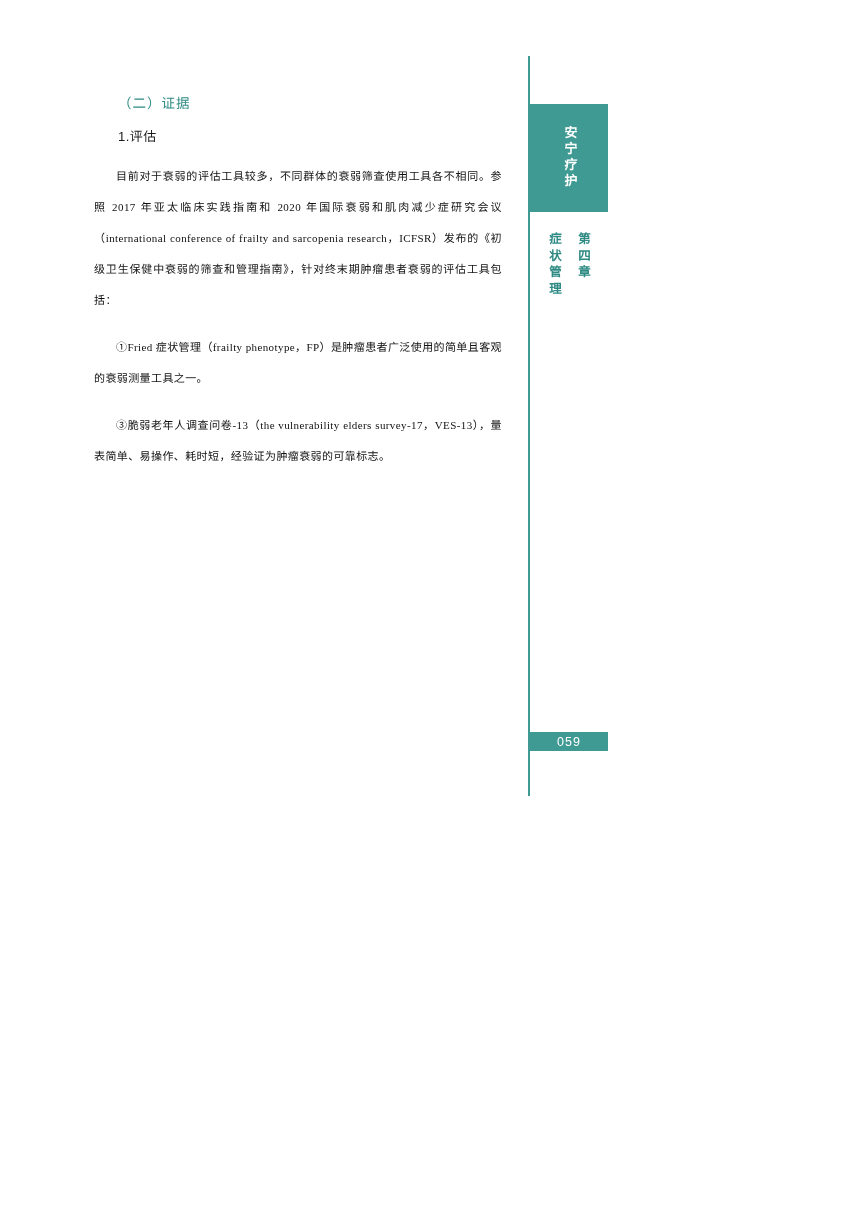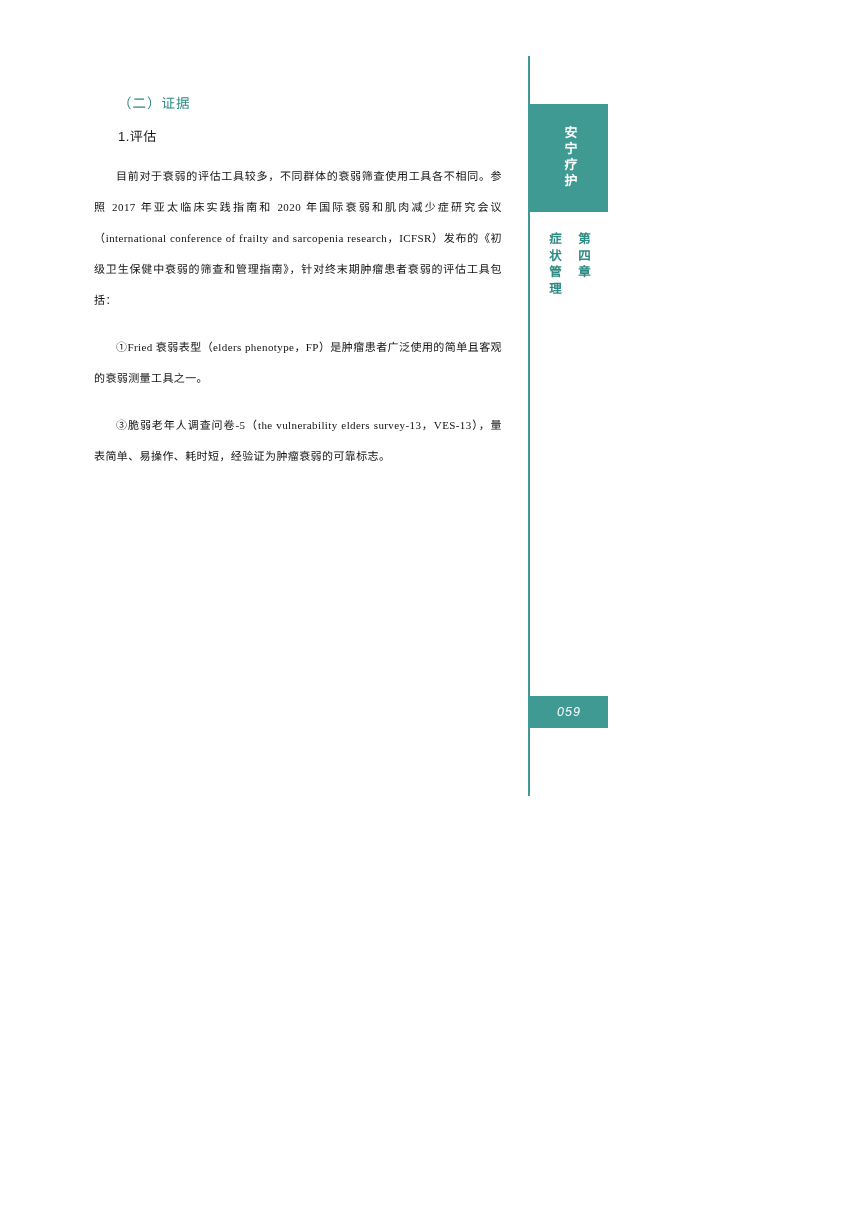--- a/index.html
+++ b/index.html
@@ -77,32 +77,31 @@
     font-family: "Liberation Sans", "DejaVu Sans", sans-serif;
     font-size: 12.5px;
     font-weight: bold;
     letter-spacing: 4px;
   }
 
   
   .page-number {
     position: absolute;
     left: 530px;
-    top: 696px;
+    top: 732px;
     width: 78px;
-    height: 32px;
+    height: 19px;
     background: #3f9a93;
     color: #ffffff;
     display: flex;
     align-items: center;
     justify-content: center;
     font-family: "Liberation Sans", "DejaVu Sans", sans-serif;
     font-size: 12.5px;
     letter-spacing: 1px;
-    font-style: italic;
   }
 
   
   .content {
     position: absolute;
     left: 94px;
     top: 92px;
     width: 408px;
   }
 
@@ -153,17 +152,17 @@
     <span class="vtext">症状管理</span>
   </div>
 
   <div class="page-number">059</div>
 
   <div class="content">
     <div class="heading">（二）证据</div>
     <div class="subheading">1.评估</div>
 
     <p class="body">目前对于衰弱的评估工具较多，不同群体的衰弱筛查使用工具各不相同。参照 2017 年亚太临床实践指南和 2020 年国际衰弱和肌肉减少症研究会议（international conference of frailty and sarcopenia research，ICFSR）发布的《初级卫生保健中衰弱的筛查和管理指南》，针对终末期肿瘤患者衰弱的评估工具包括：</p>
-    <p class="body">①Fried 衰弱表型（elders phenotype，FP）是肿瘤患者广泛使用的简单且客观的衰弱测量工具之一。</p>
-    <p class="body tight">③脆弱老年人调查问卷-5（the vulnerability elders survey-13，VES-13），量表简单、易操作、耗时短，经验证为肿瘤衰弱的可靠标志。</p>
+    <p class="body">①Fried 症状管理（frailty phenotype，FP）是肿瘤患者广泛使用的简单且客观的衰弱测量工具之一。</p>
+    <p class="body tight">③脆弱老年人调查问卷-13（the vulnerability elders survey-17，VES-13），量表简单、易操作、耗时短，经验证为肿瘤衰弱的可靠标志。</p>
   </div>
 
 </div>
 
 </body></html>

